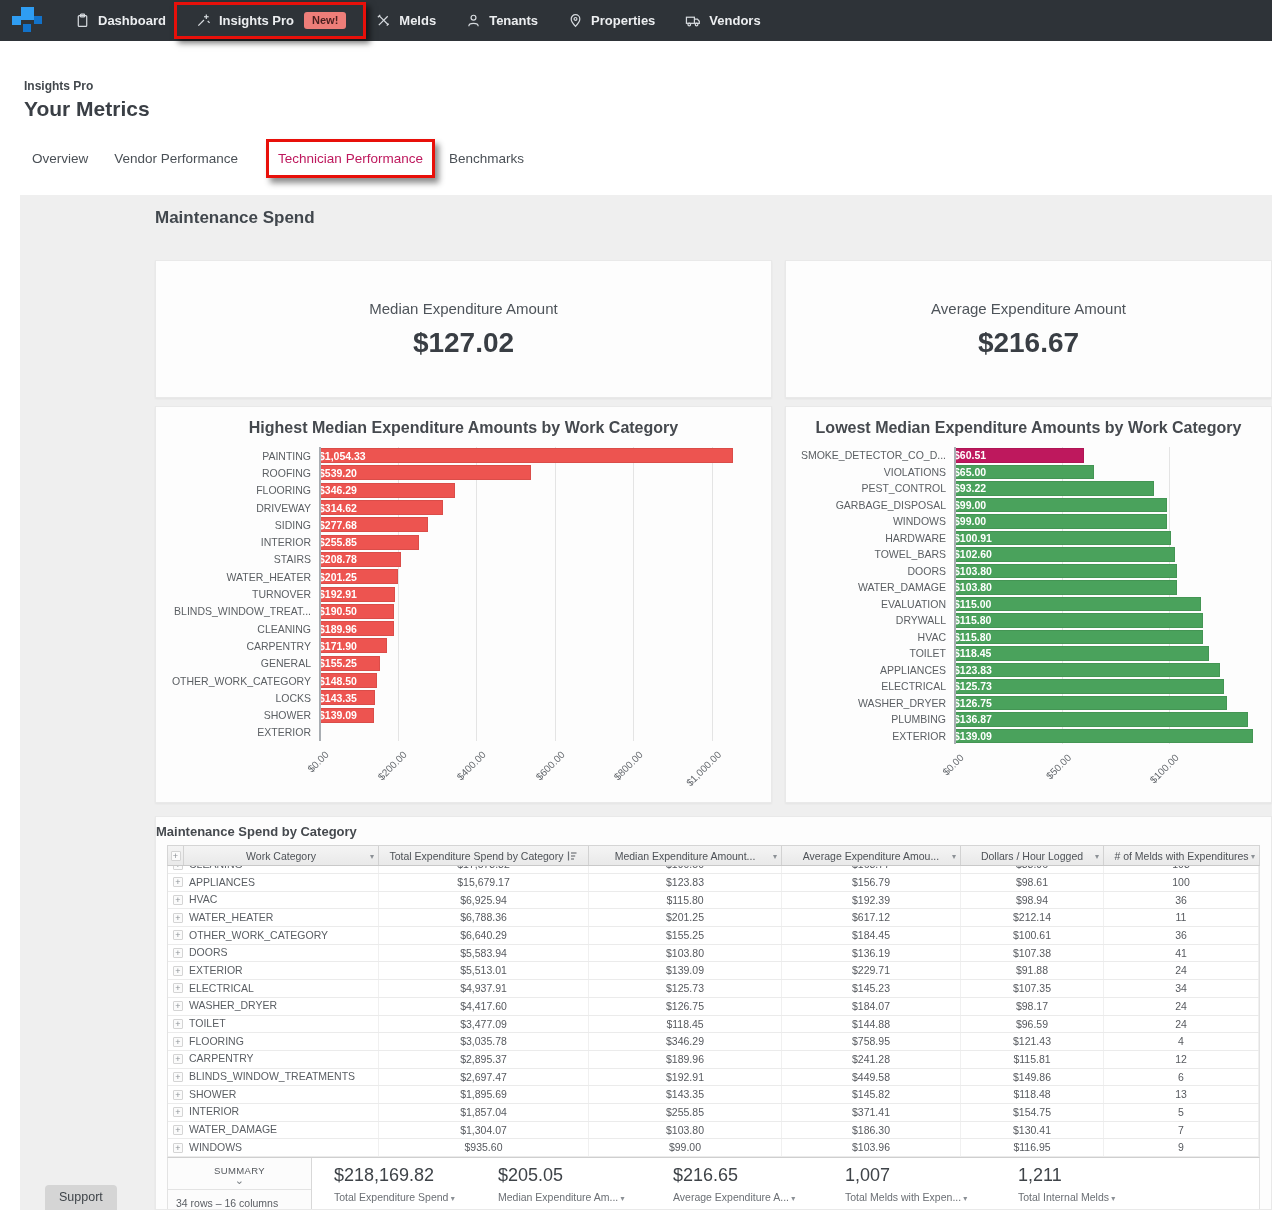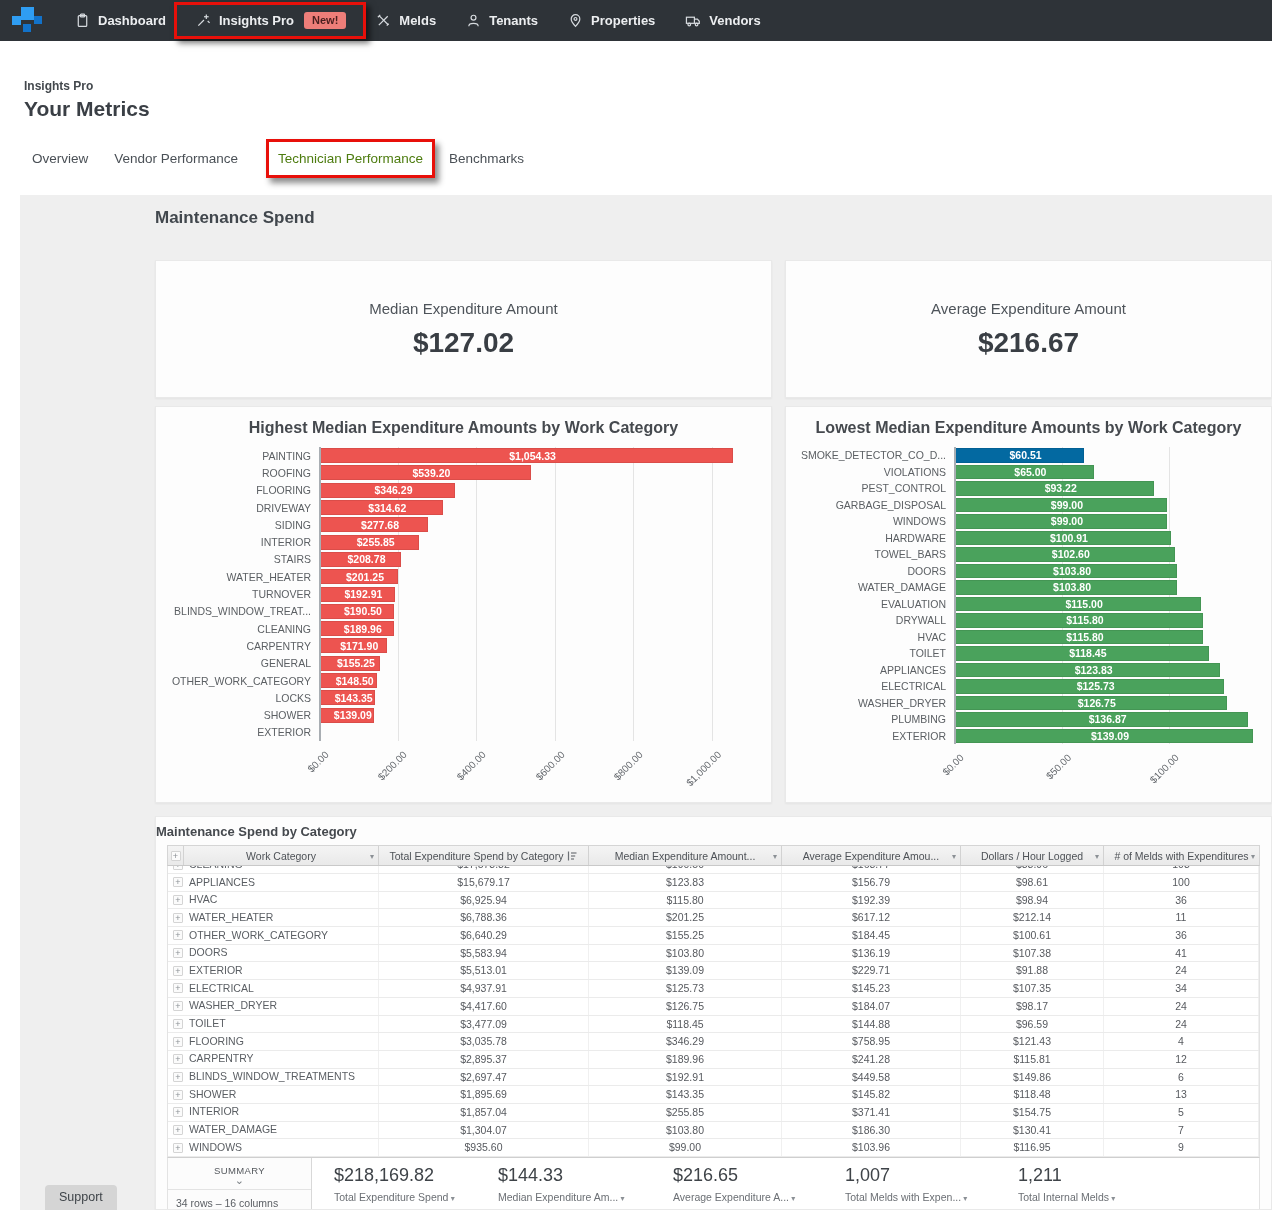--- a/index.html
+++ b/index.html
@@ -33,21 +33,21 @@
   }
 
   
   .page-header { padding: 38px 0 0 24px; }
   .eyebrow { font-size: 12px; font-weight: 700; color: #43484d; }
   .page-title { font-size: 21px; font-weight: 700; color: #3a3f45; margin-top: 4px; }
 
   
   .tabs { display: flex; align-items: center; margin: 26px 0 16px 32px; font-size: 13.5px; color: #4a5056; }
   .tab { margin-right: 26px; cursor: pointer; padding: 4px 0; white-space: nowrap; }
-  .tab.active { color: #4d7c0f; }
+  .tab.active { color: #be185d; }
   .tab-anno-wrap { position: relative; padding: 8px 12px; margin: -8px 14px -8px 2px; }
   .tab-anno {
     position: absolute; inset: 0; border: 3px solid #e8100a;
     box-shadow: 4px 5px 6px rgba(0,0,0,.45); pointer-events: none; z-index: 3;
   }
 
   
   .content { position: absolute; top: 195px; left: 20px; right: 0; bottom: 0; background: #efefef; }
   .section-title { padding-top: 13px; margin-left: 135px; font-size: 17px; font-weight: 700; color: #41474d; }
 
@@ -78,21 +78,21 @@
   .plot-col { flex: 1; position: relative; }
   .gridlines { position: absolute; inset: 0; }
   .gridline { position: absolute; top: 0; bottom: 0; width: 1px; background: #e4e4e4; }
   .gridline.zero { background: #a9aeb3; width: 1.5px; z-index: 2; }
   .bars-stack { position: relative; z-index: 1; }
   .bar-row { display: flex; align-items: center; }
   .bar { position: relative; height: 15px; box-shadow: inset 0 0 0 1px rgba(0,0,0,.08); }
   .chart-right .bar { height: 14.5px; }
   .bar-value {
     position: absolute; left: 0; right: 0; top: 50%; transform: translateY(-50%);
-    text-align: center; font-size: 10.5px; font-weight: 700; color: #ffffff; white-space: nowrap; padding-left: 13px;
+    font-size: 10.5px; font-weight: 700; color: #ffffff; white-space: nowrap;
   }
   .axis-area { display: flex; padding: 0 16px 0 8px; height: 58px; }
   .axis-labels { flex: 1; position: relative; }
   .tick { position: absolute; width: 0; top: 0; }
   .tick-label {
     position: absolute; right: -4px; top: 8px; white-space: nowrap;
     transform: rotate(-45deg); transform-origin: 100% 0;
     font-size: 10px; color: #63676c;
   }
 
@@ -418,21 +418,21 @@
             <div class="bar-cat">EXTERIOR</div>
           </div>
         <div class="plot-col">
           <div class="gridlines">
               <div class="gridline zero" style="left: 0%;"></div>
               <div class="gridline" style="left: 35.7143%;"></div>
               <div class="gridline" style="left: 71.4286%;"></div>
             </div>
           <div class="bars-stack">
               <div class="bar-row">
-                <div class="bar" style="width: 43.2214%; background: #0369a1;">
+                <div class="bar" style="width: 43.2214%; background: #be185d;">
                   <span class="bar-value">$60.51</span>
                 </div>
               </div>
               <div class="bar-row">
                 <div class="bar" style="width: 46.4286%; background: rgb(74, 162, 92);">
                   <span class="bar-value">$65.00</span>
                 </div>
               </div>
               <div class="bar-row">
                 <div class="bar" style="width: 66.5857%; background: rgb(74, 162, 92);">
@@ -801,21 +801,21 @@
             <span class="chev">⌄</span>
           </div>
           <div class="sum-rows">34 rows – 16 columns</div>
         </div>
         <div class="stats">
             <div class="stat" style="width: 164px;">
               <div class="stat-value">$218,169.82</div>
               <div class="stat-label"><span>Total Expenditure Spend</span><span class="dd"> ▾</span></div>
             </div>
             <div class="stat" style="width: 175px;">
-              <div class="stat-value">$144.33</div>
+              <div class="stat-value">$205.05</div>
               <div class="stat-label"><span>Median Expenditure Am...</span><span class="dd"> ▾</span></div>
             </div>
             <div class="stat" style="width: 172px;">
               <div class="stat-value">$216.65</div>
               <div class="stat-label"><span>Average Expenditure A...</span><span class="dd"> ▾</span></div>
             </div>
             <div class="stat" style="width: 173px;">
               <div class="stat-value">1,007</div>
               <div class="stat-label"><span>Total Melds with Expen...</span><span class="dd"> ▾</span></div>
             </div>

